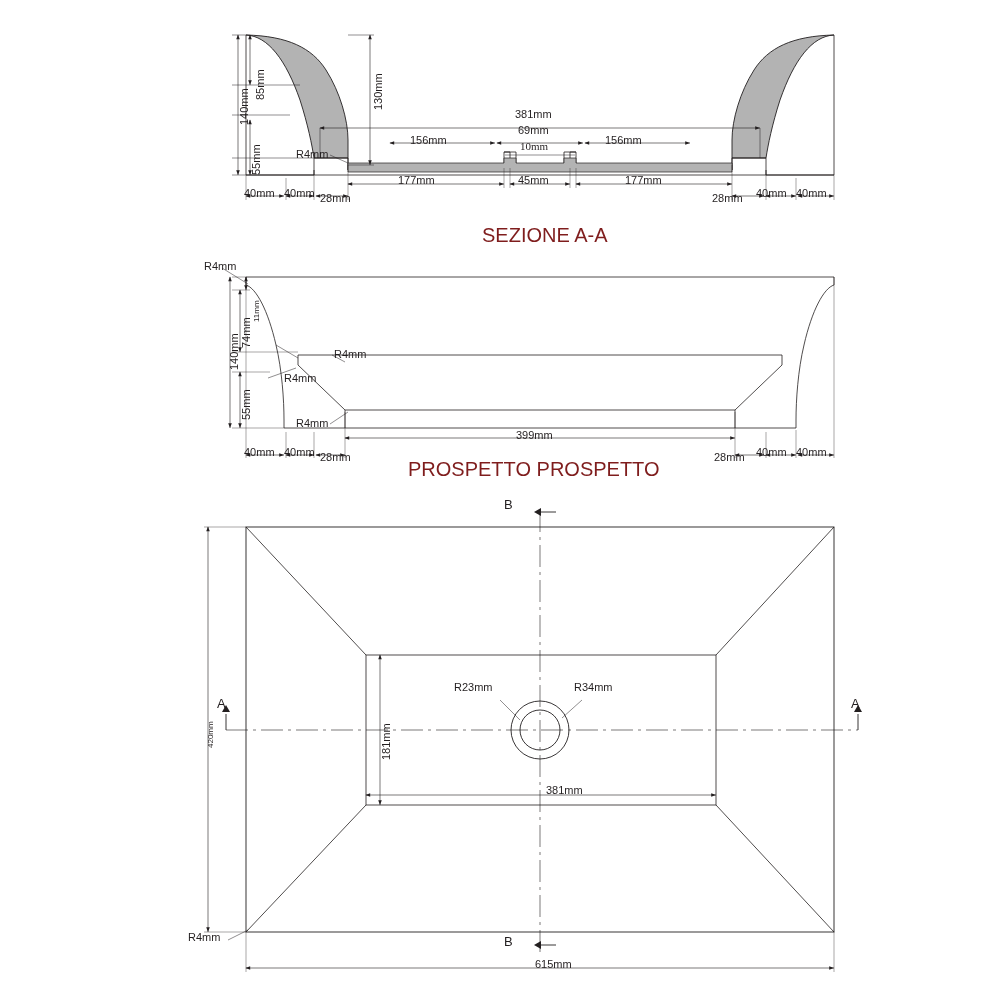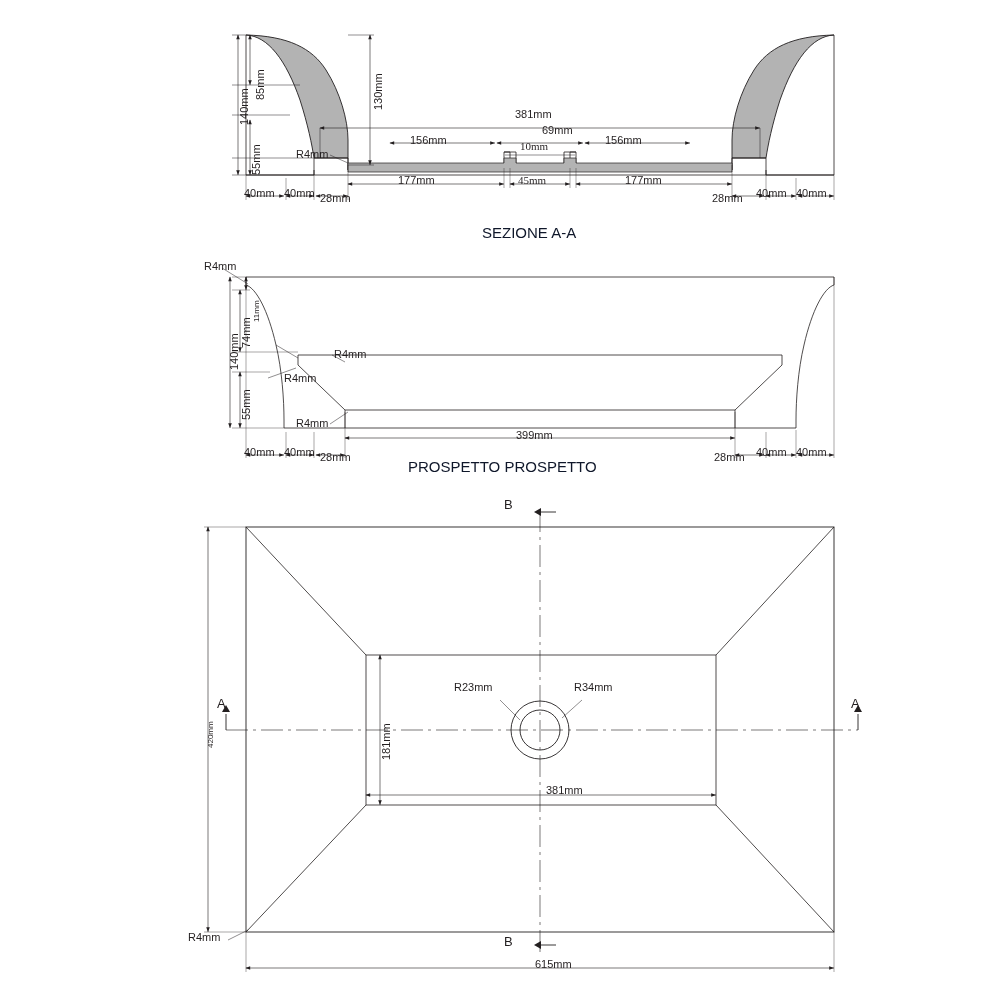--- a/index.html
+++ b/index.html
@@ -31,22 +31,22 @@
     line-height: 12px;
     color: #231f20;
     white-space: nowrap;
   }
   .lbl.rot {
     transform-origin: left top;
     transform: rotate(-90deg);
   }
   .title {
     position: absolute;
-    font-size: 15px;
-    color: #0f172a;
+    font-size: 20px;
+    color: #7f1d1d;
     white-space: nowrap;
   }
   .big {
     position: absolute;
     font-size: 13px;
     color: #231f20;
     white-space: nowrap;
   }
   .tiny {
     position: absolute;
@@ -308,25 +308,25 @@
     </g>
   </svg>
 
   <div class="lbl rot" style="left:254px; top:100px;">85mm</div>
   <div class="lbl rot" style="left:238px; top:125px;">140mm</div>
   <div class="lbl rot" style="left:250px; top:175px;">55mm</div>
   <div class="lbl rot" style="left:372px; top:110px;">130mm</div>
   <div class="lbl" style="left:296px; top:148px;">R4mm</div>
   <div class="lbl" style="left:410px; top:134px;">156mm</div>
   <div class="lbl" style="left:515px; top:108px;">381mm</div>
-  <div class="lbl" style="left:518px; top:124px;margin-left:24px;">69mm</div>
+  <div class="lbl" style="left:518px; top:124px;">69mm</div>
   <div class="lbl" style="left:520px; top:140px;font-family:Liberation Serif, serif;">10mm</div>
   <div class="lbl" style="left:605px; top:134px;">156mm</div>
   <div class="lbl" style="left:398px; top:174px;">177mm</div>
-  <div class="lbl" style="left:518px; top:174px;font-family:Liberation Serif, serif;">45mm</div>
+  <div class="lbl" style="left:518px; top:174px;">45mm</div>
   <div class="lbl" style="left:625px; top:174px;">177mm</div>
   <div class="lbl" style="left:244px; top:187px;">40mm</div>
   <div class="lbl" style="left:284px; top:187px;">40mm</div>
   <div class="lbl" style="left:320px; top:192px;">28mm</div>
   <div class="lbl" style="left:712px; top:192px;">28mm</div>
   <div class="lbl" style="left:756px; top:187px;">40mm</div>
   <div class="lbl" style="left:796px; top:187px;">40mm</div>
 
   <div class="title" style="left:482px; top:224px;">SEZIONE A-A</div>
 

